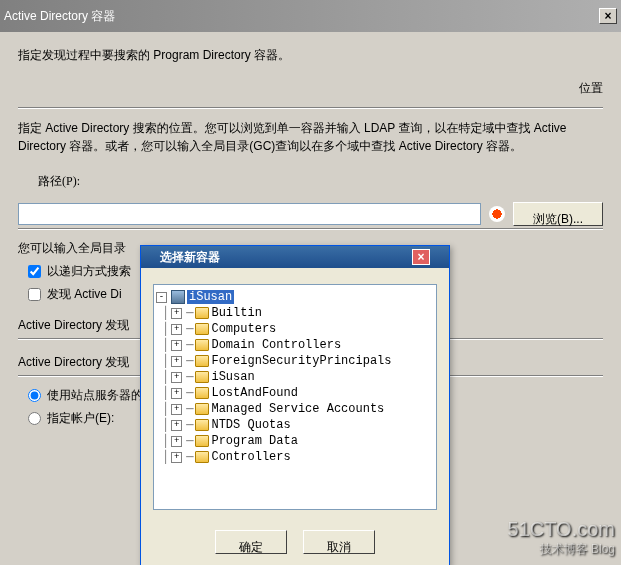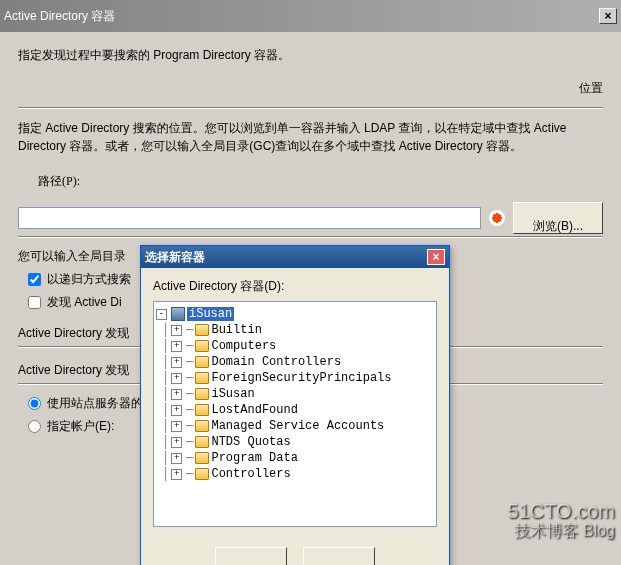--- a/index.html
+++ b/index.html
@@ -7,43 +7,43 @@
   .titlebar { background: linear-gradient(to right, #808080, #b0b0b0); color: #fff; height: 22px; display: flex; align-items: center; padding: 16px 4px; justify-content: space-between; }
   .titlebar .close { width: 18px; height: 16px; background: #d4d0c8; border: 1px solid #fff; border-right-color: #404040; border-bottom-color: #404040; display: flex; align-items: center; justify-content: center; color: #000; font-weight: bold; cursor: pointer; }
   .content { padding: 14px 18px; }
   .section-title { margin: 8px 0 10px 0; text-align: right; }
   .divider { border-top: 1px solid #808080; border-bottom: 1px solid #fff; margin: 2px 0 10px 0; }
   .desc { line-height: 18px; margin-bottom: 16px; }
   .path-row { display: flex; align-items: center; gap: 8px; margin-top: 12px; }
   .path-label { margin-left: 20px; margin-bottom: 8px; font-family: Liberation Serif, serif; }
   .text-input { flex: 1; height: 22px; border: 1px solid #7f9db9; background: #fff; padding: 0 4px; }
   .warn-icon { width: 16px; height: 16px; background: radial-gradient(circle, #ff4500 40%, #fff 41%); border-radius: 50%; display: inline-block; }
-  .btn { min-width: 90px; height: 24px; background: #ece9d8; border: 1px solid #404040; border-top-color: #fff; border-left-color: #fff; cursor: pointer; font-family: inherit; font-size: 12px; padding: 15px 10px; }
+  .btn { min-width: 90px; height: 24px; background: #ece9d8; border: 1px solid #404040; border-top-color: #fff; border-left-color: #fff; cursor: pointer; font-family: inherit; font-size: 12px; padding: 8px 10px; }
   .checkbox-row, .radio-row { display: flex; align-items: center; gap: 6px; margin: 6px 0 6px 10px; }
   .checkbox, .radio { width: 13px; height: 13px; }
   .subhead { margin: 14px 0 4px 0; }
   .mt { margin-top: 18px; }
 
   
   .modal { position: absolute; left: 140px; top: 245px; width: 310px; background: #ece9d8; border: 1px solid #0054e3; box-shadow: 2px 2px 6px rgba(0,0,0,.3); }
-  .modal .m-titlebar { background: linear-gradient(to bottom, #3a6ea5, #1e4e8c); color: #fff; height: 22px; display: flex; align-items: center; justify-content: space-between; padding: 0 4px; font-weight: bold; }
+  .modal .m-titlebar { background: linear-gradient(to bottom, #3a6ea5, #1e4e8c); color: #fff; height: 22px; display: flex; align-items: center; justify-content: space-between; padding: 0 19px; font-weight: bold; }
   .modal .m-close { width: 18px; height: 16px; background: #e06060; border: 1px solid #fff; display: flex; align-items: center; justify-content: center; color: #fff; cursor: pointer; }
   .modal .m-body { padding: 10px 12px; }
   .tree-wrap { border: 1px solid #7f9db9; background: #fff; height: 226px; overflow: auto; padding: 4px 2px; margin-top: 6px; }
   .tree-node { display: flex; align-items: center; gap: 2px; height: 16px; font-family: "Courier New", monospace; font-size: 12px; white-space: nowrap; }
   .exp { width: 11px; height: 11px; border: 1px solid #808080; display: inline-flex; align-items: center; justify-content: center; font-size: 9px; line-height: 1; cursor: pointer; background: #fff; color: #000; margin-right: 2px; }
   .lines { color: #808080; font-family: monospace; }
   .folder { width: 14px; height: 12px; background: linear-gradient(to bottom, #ffe9a2, #f0c040); border: 1px solid #b08000; display: inline-block; border-radius: 1px; }
   .domain-icon { width: 14px; height: 14px; display: inline-block; background: linear-gradient(to bottom,#9bd, #579); border:1px solid #357; }
   .sel { background: #316ac5; color: #fff; padding: 0 2px; }
   .m-buttons { display: flex; justify-content: center; gap: 16px; padding: 10px 0 12px; }
   .m-buttons .btn { min-width: 72px; }
 
-  .watermark { position: absolute; right: 6px; bottom: 24px; color: rgba(255,255,255,.6); font-size: 20px; font-family: Arial; text-shadow: 1px 1px 2px #000; text-align: right; pointer-events:none; line-height: 20px; }
-  .watermark .sub { font-size: 16px; color: rgba(255,255,255,.5); text-align: right; }
+  .watermark { position: absolute; right: 6px; bottom: 6px; color: rgba(255,255,255,.6); font-size: 20px; font-family: Arial; text-shadow: 1px 1px 2px #000; text-align: right; pointer-events:none; line-height: 20px; }
+  .watermark .sub { font-size: 12px; color: rgba(255,255,255,.5); text-align: right; }
 </style>
 </head>
 <body>
 
 <div class="titlebar">
   <span>Active Directory 容器</span>
   <span class="close">×</span>
 </div>
 
 <div class="content">
@@ -90,21 +90,20 @@
     <span>指定帐户(E):</span>
   </div>
 </div>
 
 <div class="modal">
   <div class="m-titlebar">
     <span>选择新容器</span>
     <span class="m-close">×</span>
   </div>
   <div class="m-body">
-    <div>Active Directory 容器(D):</div>
     <div class="tree-wrap">
       <div class="tree-node">
         <span class="exp">-</span>
         <span class="domain-icon"></span>
         <span class="sel">iSusan</span>
       </div>
       <div id="tree-children">
           <div class="tree-node" style="padding-left: 6px;">
             <span class="lines">│</span>
             <span class="exp">+</span>

